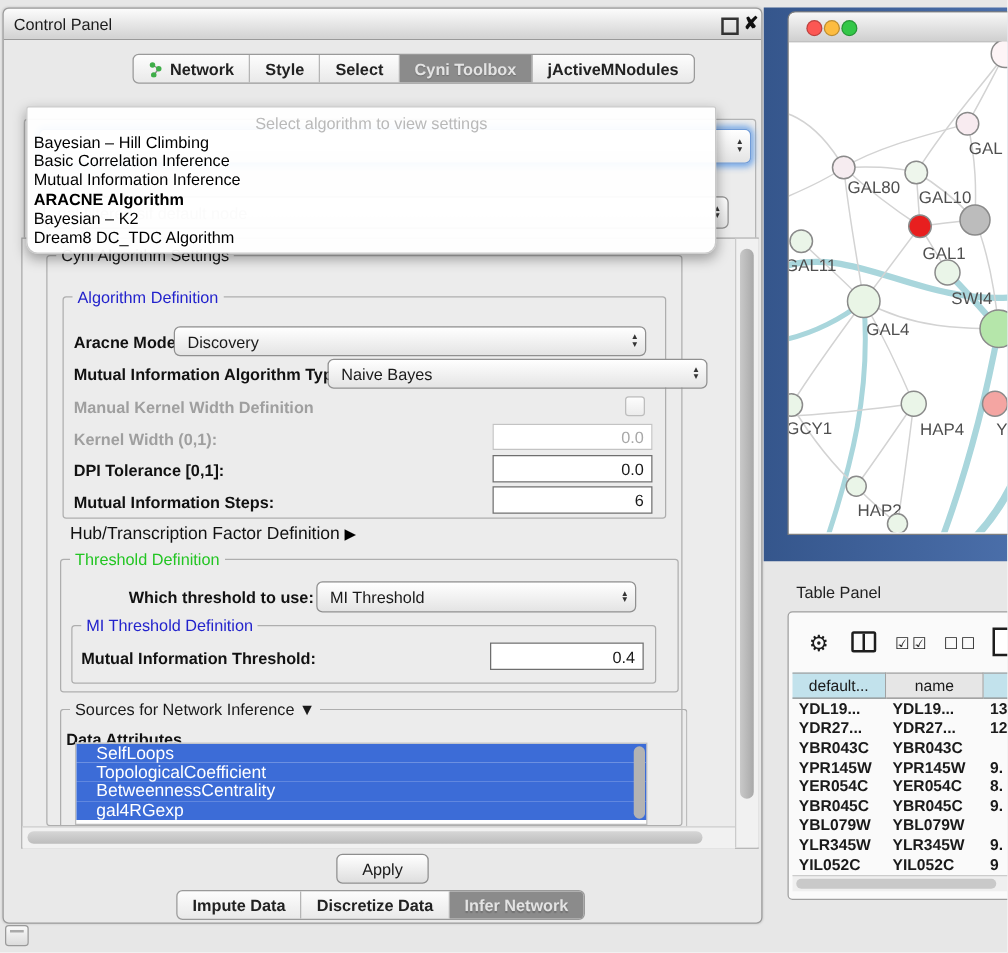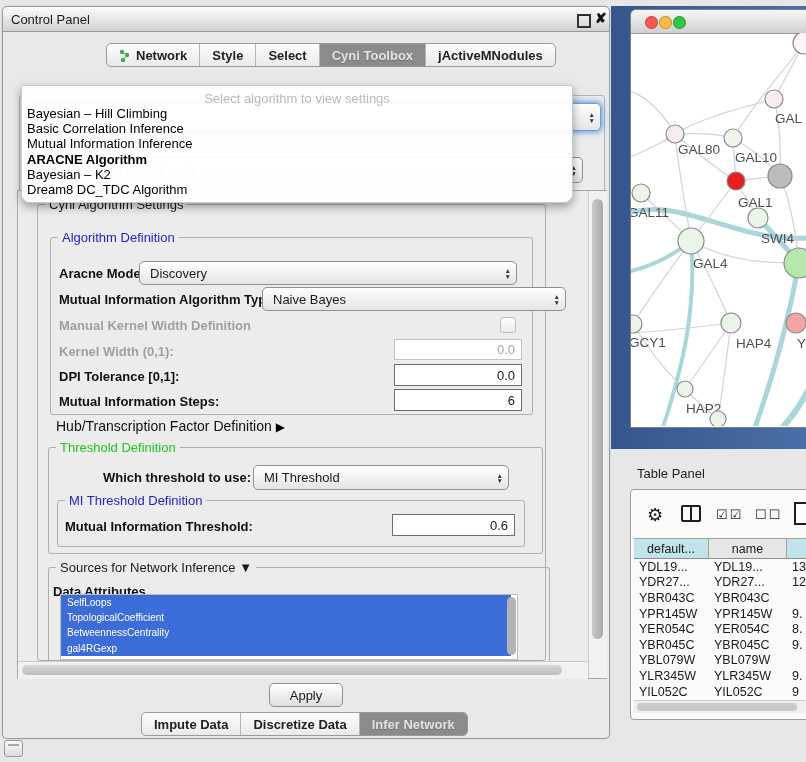--- a/index.html
+++ b/index.html
@@ -53,21 +53,21 @@
   .lbl.plain{font-weight:normal;font-size:14px;}
   .tfield{position:absolute;border:1px solid #6e6e6e;background:#fff;font-size:13px;
       text-align:right;padding:0 6px;box-sizing:border-box;display:flex;align-items:center;justify-content:flex-end;}
   .tfield.dis{border-color:#c3c3c3;color:#a8a8a8;}
   #kernel-checkbox{left:482px;top:111px;width:14px;height:14px;border:1px solid #bdbdbd;border-radius:3px;
       background:linear-gradient(#fdfdfd,#ececec);}
   .expander-arrow{font-size:12px;color:#000;}
 
   
   #attr-list{left:42px;top:403px;width:456px;height:64px;background:#fff;border:1px solid #bbb;overflow:hidden;}
-  .attr-item{background:#3c6cd7;color:#fff;font-size:10px;line-height:15.2px;padding-left:6px;width:444px;}
+  .attr-item{background:#3c6cd7;color:#fff;font-size:14px;line-height:15.2px;padding-left:16px;width:444px;}
   #attr-vsb{position:absolute;right:1px;top:2px;width:9px;height:58px;background:#b3b3b3;border-radius:5px;}
 
   
   #vsb-track{left:570px;top:0px;width:18px;height:487px;background:#f1f1f1;border-left:1px solid #cbcbcb;}
   #vsb-thumb{left:3px;top:8px;width:11px;height:440px;border-radius:6px;
       background:linear-gradient(90deg,#c9c9c9,#a9a9a9);}
   #hsb-track{left:0px;top:470px;width:570px;height:17px;background:#f1f1f1;border-top:1px solid #cbcbcb;}
   #hsb-thumb{left:4px;top:3px;width:540px;height:10px;border-radius:5px;
       background:linear-gradient(#d6d6d6,#bdbdbd);}
 
@@ -93,21 +93,21 @@
   .tbicon{position:absolute;top:14px;color:#1d1d1d;}
   #cols-icon{width:16px;height:13px;border:2px solid #1d1d1d;border-radius:2px;}
   #cols-icon div{width:2px;height:13px;background:#1d1d1d;margin:0 auto;}
   #doc-icon{width:15px;height:19px;border:2px solid #1d1d1d;background:#fff;}
   #tbl{left:3px;top:48px;width:240px;}
   .trow{display:flex;height:15.6px;font-size:12.5px;align-items:center;}
   .th{height:21px;border-right:1px solid #a2a2a2;border-top:1px solid #a2a2a2;border-bottom:1px solid #8d8d8d;
       display:flex;align-items:center;justify-content:center;font-size:12.5px;box-sizing:border-box;}
   .th.blue{background:#c2e2ec;}
   .th.gray{background:#e6e6e6;}
-  .td{padding-left:5px;box-sizing:border-box;white-space:nowrap;overflow:hidden;}
+  .td{padding-left:5px;box-sizing:border-box;white-space:nowrap;overflow:hidden;font-weight:bold;}
   .c1{width:75px;}.c2{width:78px;}.c3{width:60px;}
   #tbl-hsb{left:3px;top:210px;width:194px;height:12px;background:#efefef;border-top:1px solid #ccc;}
   #tbl-hsb div{margin:2px 3px;height:8px;width:160px;border-radius:4px;background:#c9c9c9;}
 
   
   #mini-icon{left:4px;top:740px;width:17px;height:15px;border:1px solid #9a9a9a;border-radius:3px;
       background:linear-gradient(#fafafa,#dcdcdc);}
   #mini-icon div{margin:3px;height:2px;background:#aaa;}
 </style>
 </head>
@@ -218,21 +218,21 @@
           <div class="lbl" style="left:54px;top:22px;">Which threshold to use:</div>
           <div class="combo" style="left:204px;top:17px;width:256px;height:25px;">
             <span>MI Threshold</span>
             <span class="stepper">▲<br>▼</span>
           </div>
 
           <div class="group" style="left:8px;top:52px;width:466px;height:45px;">
             <span class="gtitle blue" style="background:#ececec;">MI Threshold Definition</span>
             <div class="lbl" style="left:7px;top:18px;">Mutual Information Threshold:</div>
             <div class="tfield" style="left:334px;top:13px;width:123px;height:22px;">
-              <span>0.6</span>
+              <span>0.4</span>
             </div>
           </div>
         </div>
 
         <div class="group" style="left:10px;top:362px;width:500px;height:100px;border-bottom:none;">
           <span class="gtitle">
             <span>Sources for Network Inference</span>
             <span>▼</span>
           </span>
           <div class="lbl" style="left:4px;top:16px;">Data Attributes</div>

